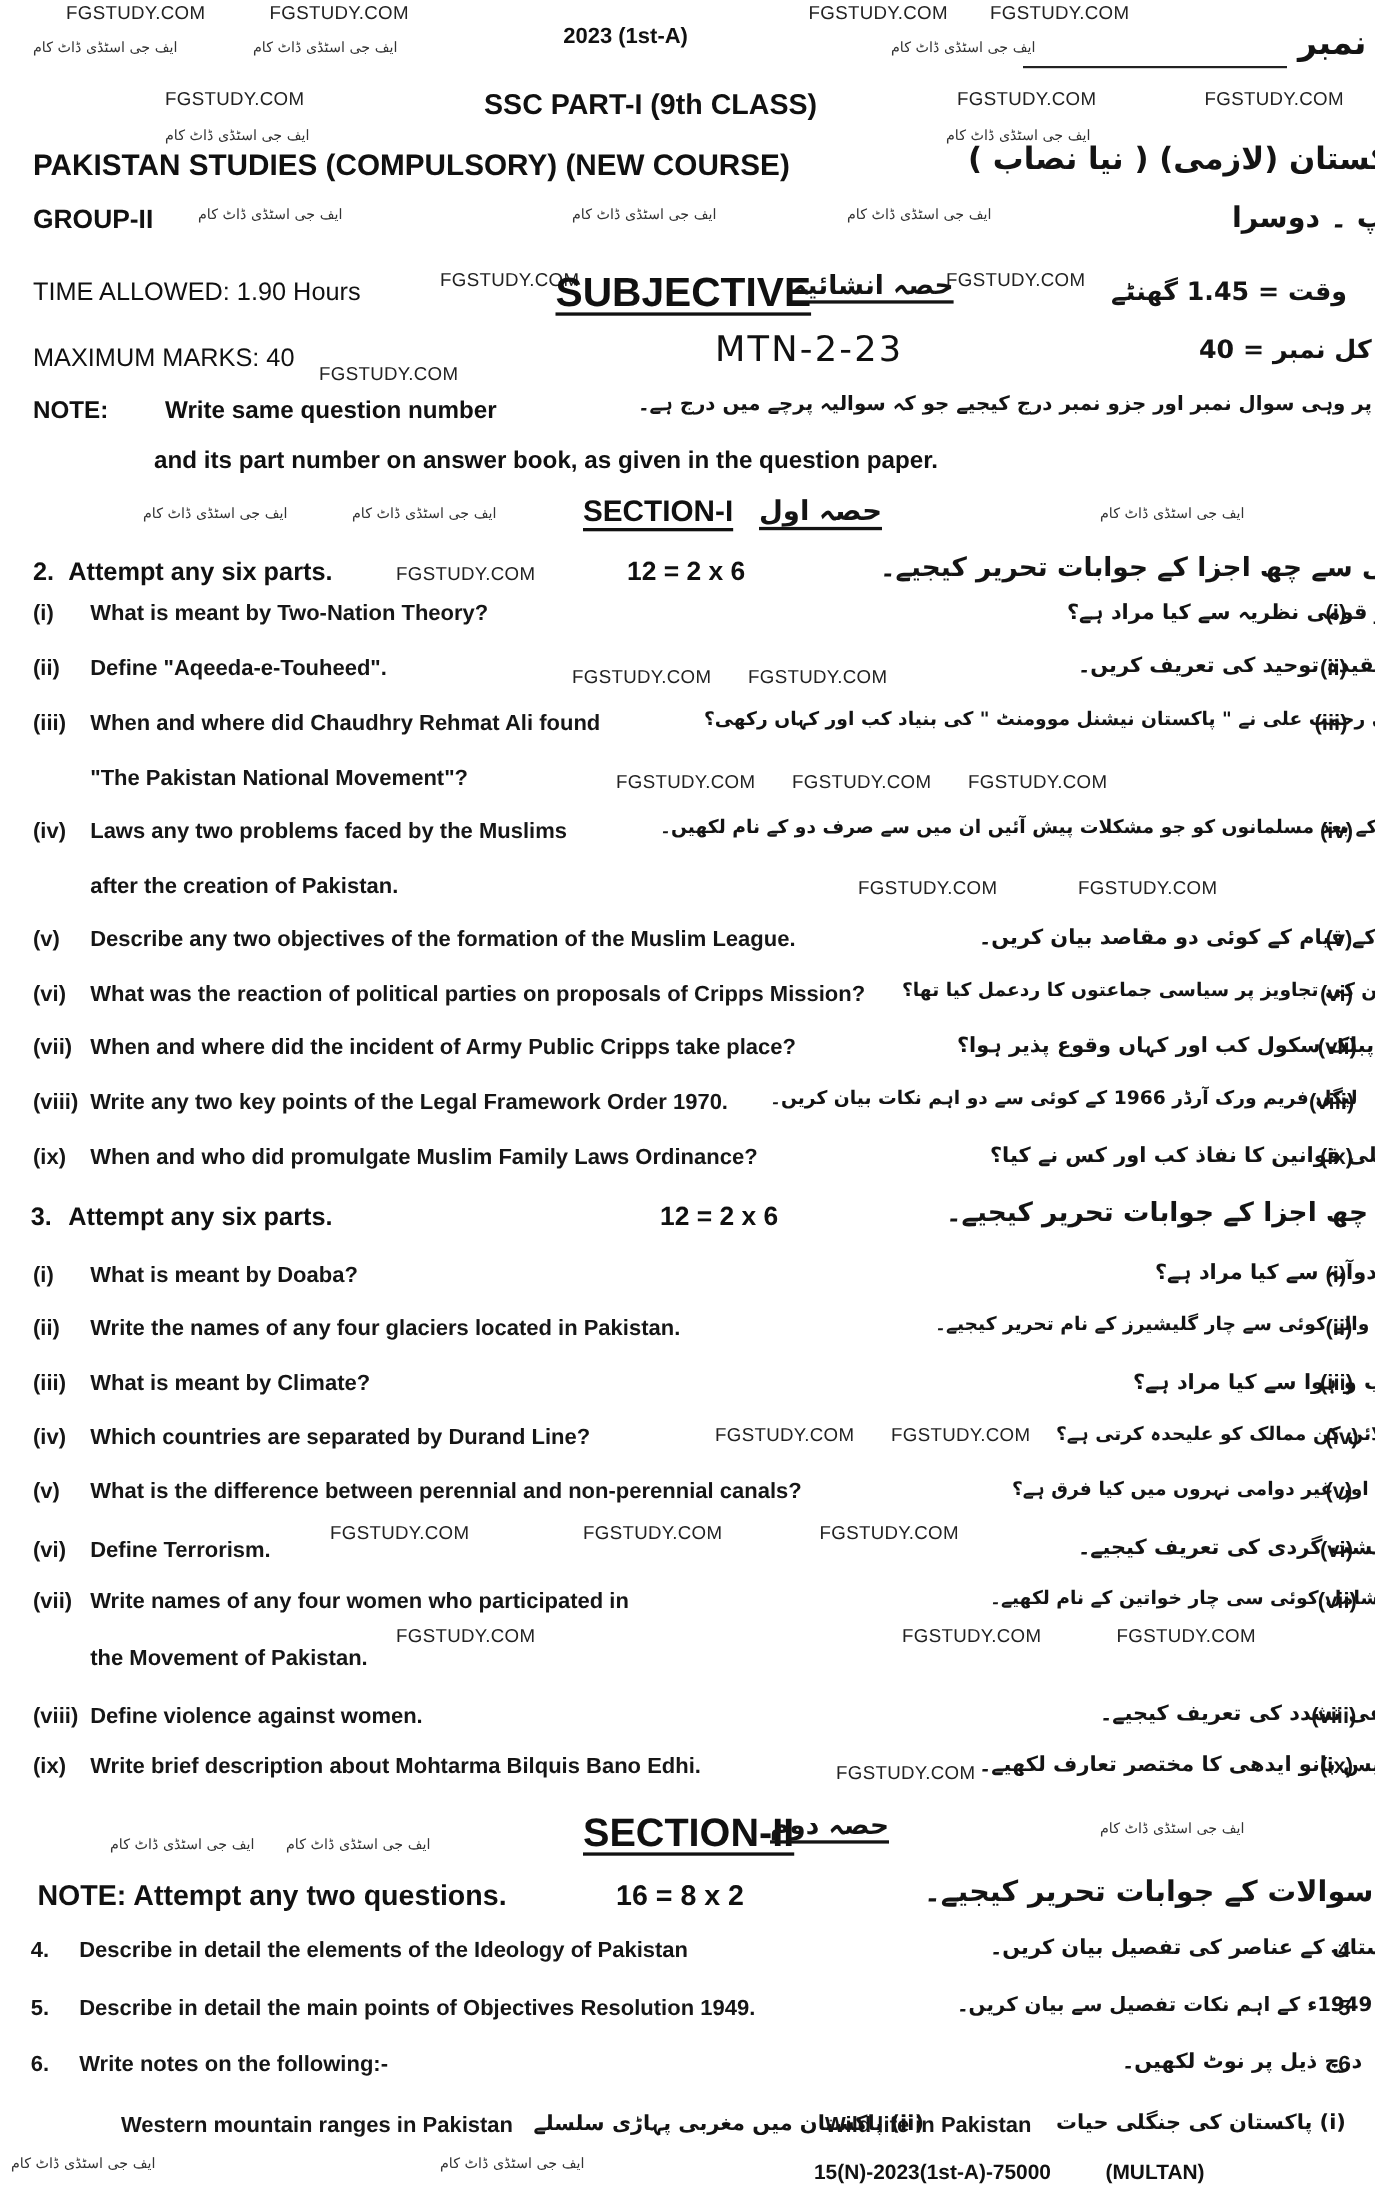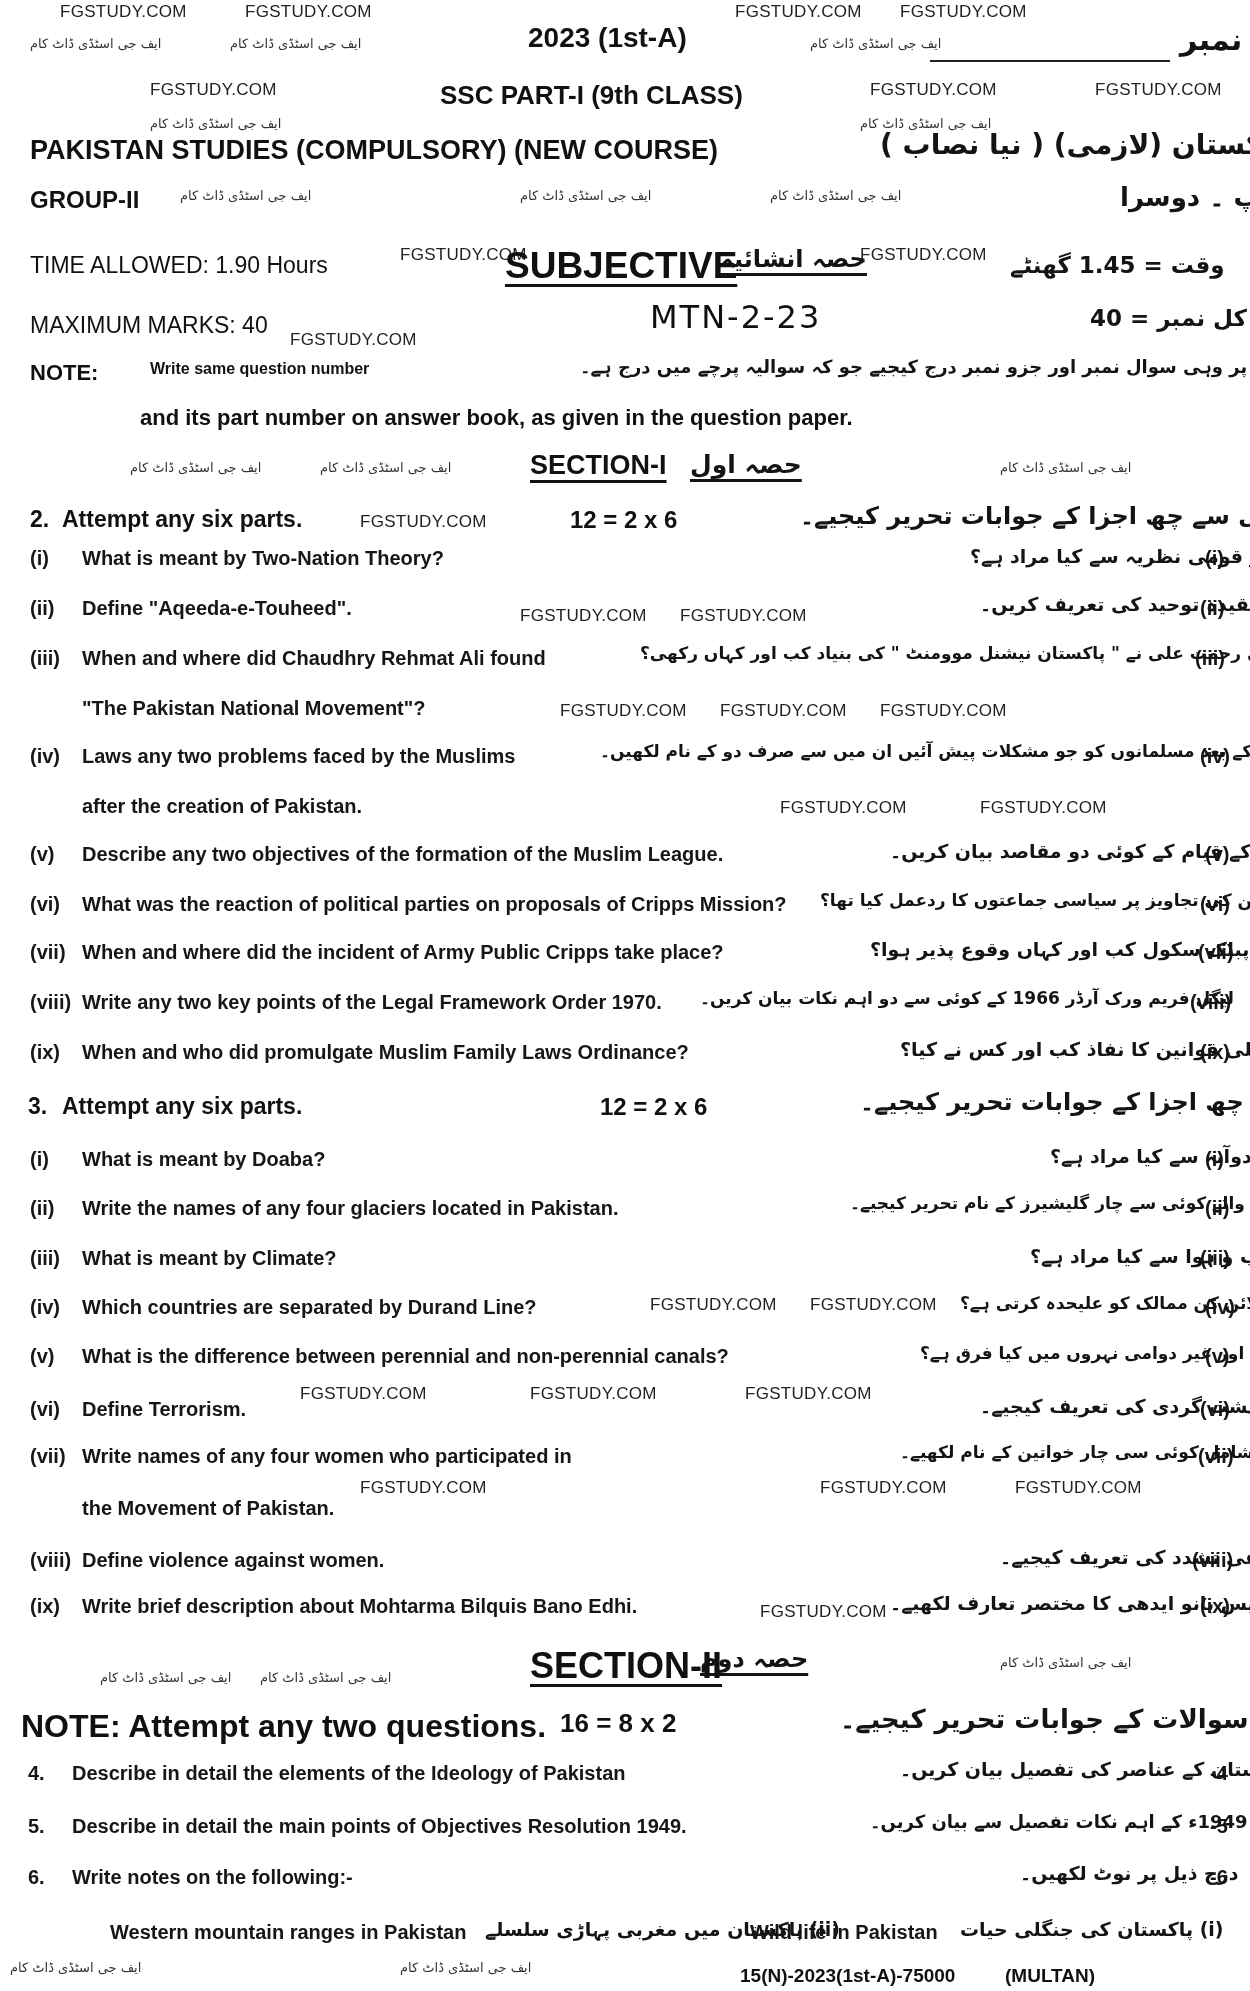--- a/index.html
+++ b/index.html
@@ -60,21 +60,21 @@
   <span class="abs wm" style="left:1015px;top:1478px">FGSTUDY.COM</span>
   <span class="abs wm" style="left:760px;top:1602px">FGSTUDY.COM</span>
   <span class="abs urdu-wm" style="left:100px;top:1670px">ایف جی اسٹڈی ڈاٹ کام</span>
   <span class="abs urdu-wm" style="left:260px;top:1670px">ایف جی اسٹڈی ڈاٹ کام</span>
   <span class="abs urdu-wm" style="left:1000px;top:1655px">ایف جی اسٹڈی ڈاٹ کام</span>
   <span class="abs urdu-wm" style="left:10px;top:1960px">ایف جی اسٹڈی ڈاٹ کام</span>
   <span class="abs urdu-wm" style="left:400px;top:1960px">ایف جی اسٹڈی ڈاٹ کام</span>
 </div>
 
 <header>
-  <span class="abs hdr" style="left:528px;top:22px;font-size:28px">2023 (1st-A)</span>
+  <span class="abs hdr" style="left:512px;top:22px;font-size:20px">2023 (1st-A)</span>
   <span class="abs urdu" style="left:1180px;top:22px;font-size:30px;direction:rtl">رول نمبر</span>
   <div class="line" style="left:930px;top:60px;width:240px"></div>
 
   <span class="abs hdr" style="left:440px;top:80px;font-size:26px">SSC  PART-I  (9th  CLASS)</span>
 
   <span class="abs hdr" style="left:30px;top:135px;font-size:27px">PAKISTAN STUDIES (COMPULSORY) (NEW COURSE)</span>
   <span class="abs urdu" style="left:880px;top:128px;font-size:28px">مطالعہ پاکستان (لازمی) ( نیا نصاب )</span>
 
   <span class="abs hdr" style="left:30px;top:186px;font-size:24px">GROUP-II</span>
   <span class="abs urdu" style="left:1120px;top:182px;font-size:26px">گروپ ۔ دوسرا</span>
@@ -82,21 +82,21 @@
   <span class="abs" style="left:30px;top:252px;font-size:23px">TIME ALLOWED: 1.90  Hours</span>
   <span class="abs hdr u" style="left:505px;top:245px;font-size:37px">SUBJECTIVE</span>
   <span class="abs urdu u" style="left:720px;top:245px;font-size:24px">حصہ انشائیہ</span>
   <span class="abs urdu" style="left:1010px;top:252px;font-size:23px">وقت = 1.45 گھنٹے</span>
 
   <span class="abs" style="left:30px;top:312px;font-size:23px">MAXIMUM MARKS: 40</span>
   <span class="abs hand" style="left:650px;top:298px">MTN-2-23</span>
   <span class="abs urdu" style="left:1090px;top:305px;font-size:23px">کل نمبر = 40</span>
 
   <span class="abs bold" style="left:30px;top:360px;font-size:22px">NOTE:</span>
-  <span class="abs bold" style="left:150px;top:360px;font-size:16px">Write same question number</span>
+  <span class="abs bold" style="left:150px;top:360px;font-size:22px">Write same question number</span>
   <span class="abs urdu" style="left:580px;top:356px;font-size:18px">نوٹ ۔ جوابی کاپی پر وہی سوال نمبر اور جزو نمبر درج کیجیے جو کہ سوالیہ پرچے میں درج ہے۔</span>
   <span class="abs bold" style="left:140px;top:405px;font-size:22px">and its part number on answer book, as given in the question paper.</span>
 </header>
 
 <section>
   <span class="abs hdr u" style="left:530px;top:450px;font-size:27px">SECTION-I</span>
   <span class="abs urdu u" style="left:690px;top:450px;font-size:25px">حصہ اول</span>
 
   <div>
     <span class="abs bold" style="left:30px;top:506px;font-size:23px">2.</span>
@@ -223,21 +223,21 @@
       <span class="abs urdu" style="left:890px;top:1592px">محترمہ بلقیس بانو ایدھی کا مختصر تعارف لکھیے۔</span>
       <span class="abs qn" style="left:1200px;top:1595px">(ix)</span>
     </div>
   </div>
 </section>
 
 <section>
   <span class="abs hdr u" style="left:530px;top:1645px;font-size:36px">SECTION-II</span>
   <span class="abs urdu u" style="left:700px;top:1645px;font-size:24px">حصہ دوم</span>
 
-  <span class="abs hdr" style="left:21px;top:1708px;font-size:32px">NOTE:   Attempt any two questions.</span>
+  <span class="abs hdr" style="left:34px;top:1708px;font-size:26px">NOTE:   Attempt any two questions.</span>
   <span class="abs marks" style="left:560px;top:1708px;font-size:26px">16 = 8 x 2</span>
   <span class="abs urdu" style="left:840px;top:1704px;font-size:26px">نوٹ۔ کوئی سے دو سوالات کے جوابات تحریر کیجیے۔</span>
 
   <div>
     <span class="abs qn" style="left:28px;top:1762px">4.</span>
     <span class="abs q" style="left:72px;top:1762px">Describe in detail the elements of the Ideology of Pakistan</span>
     <span class="abs urdu" style="left:900px;top:1758px">نظریہ پاکستان کے عناصر کی تفصیل بیان کریں۔</span>
     <span class="abs qn" style="left:1210px;top:1762px">-4</span>
   </div>
   <div>

